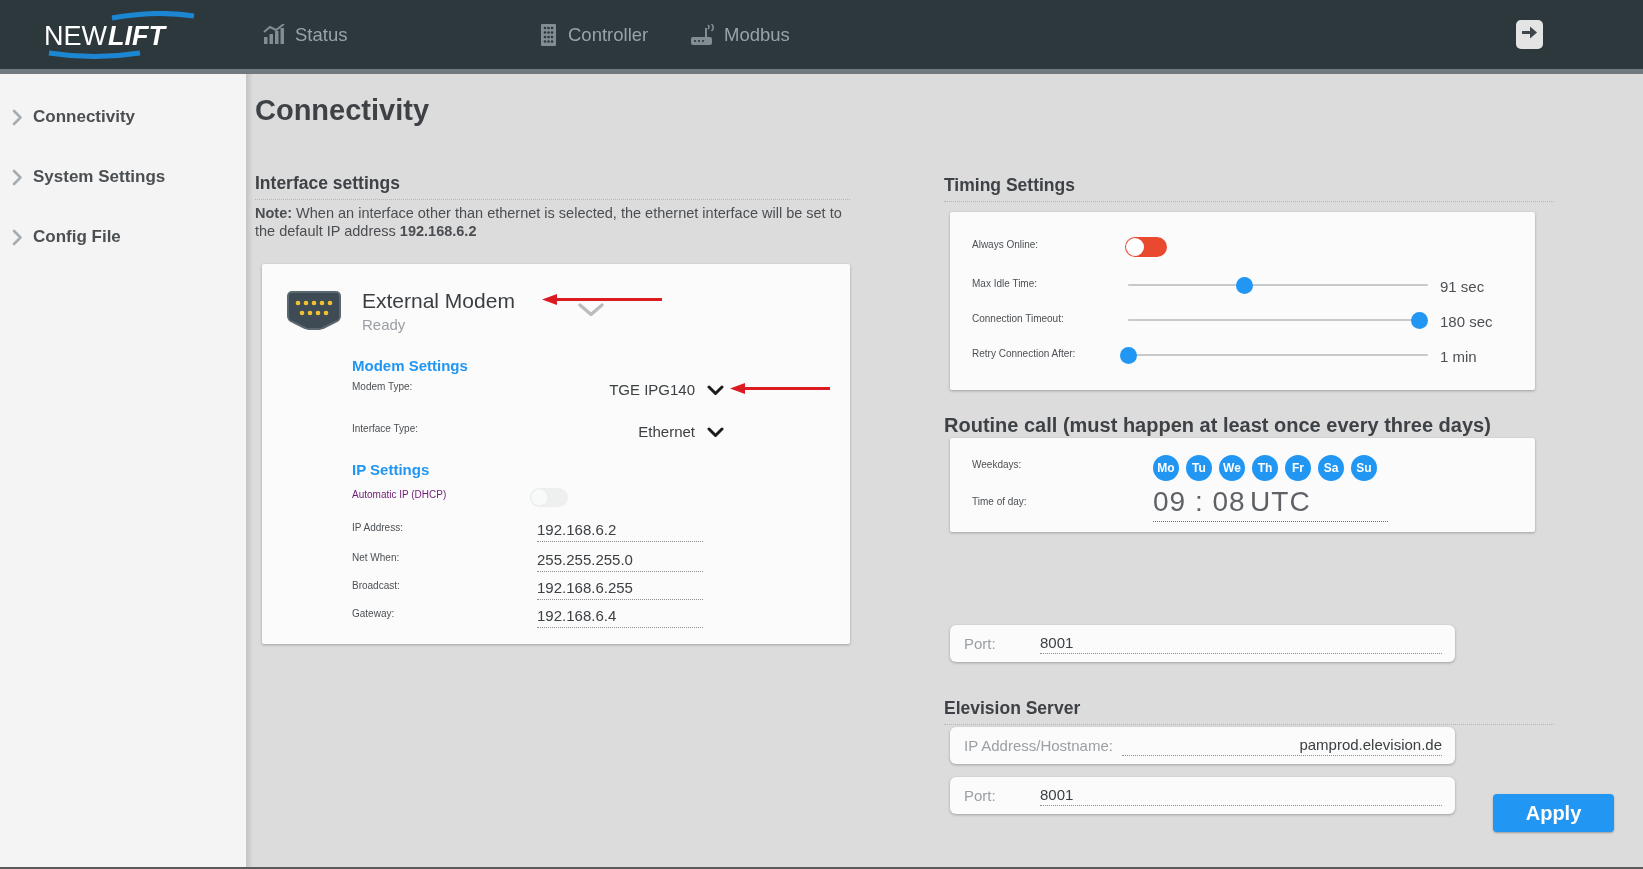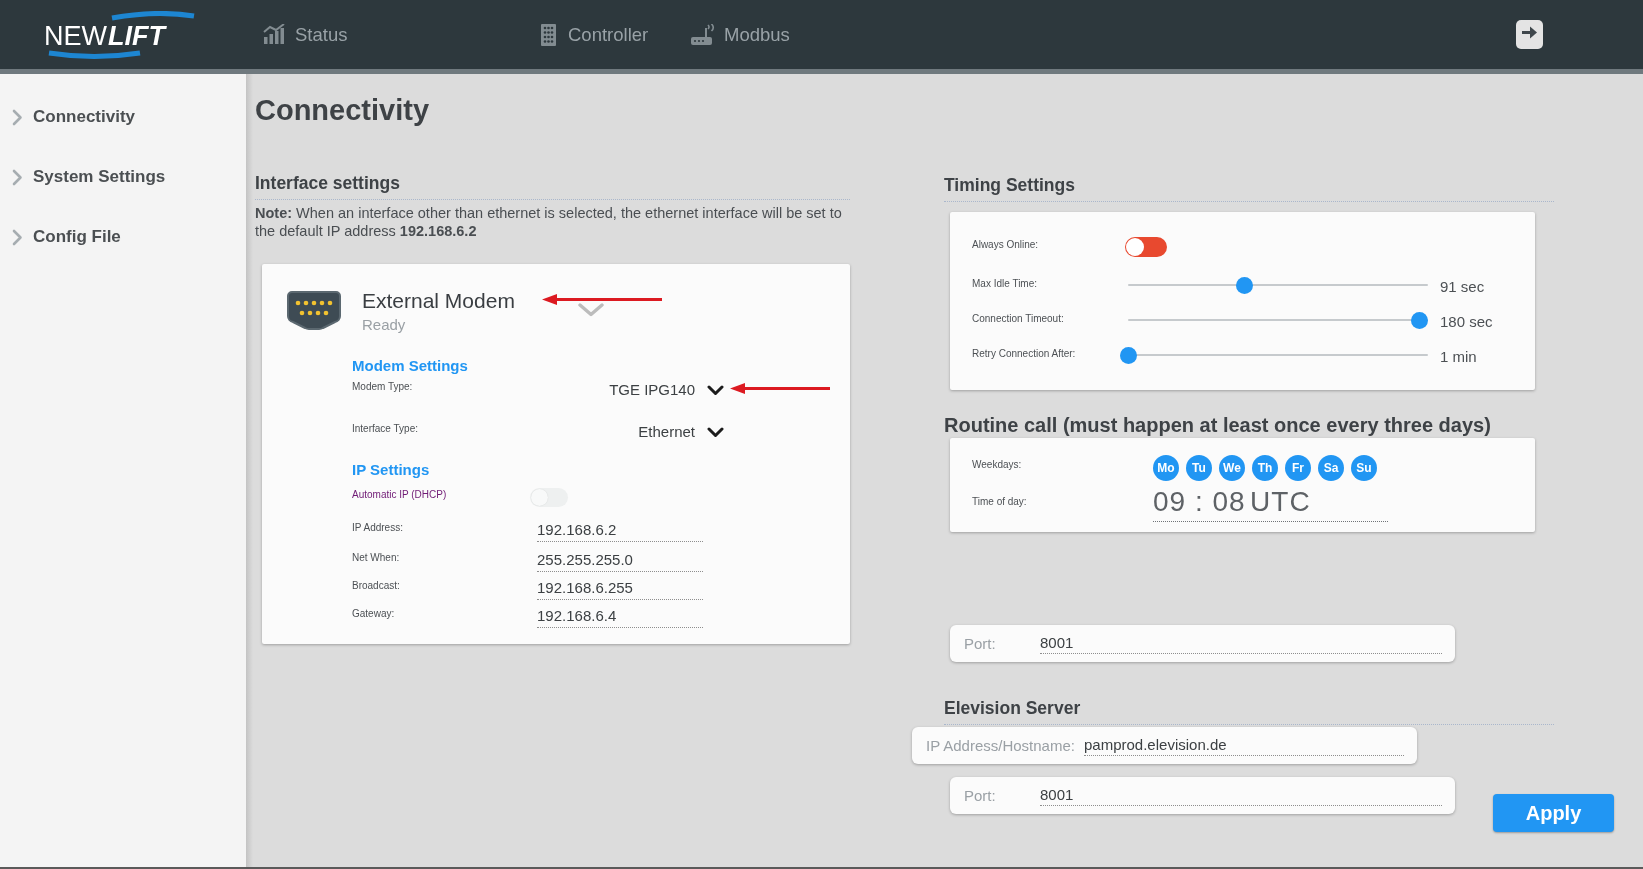--- a/index.html
+++ b/index.html
@@ -310,21 +310,21 @@
     <span class="time-text">09 : 08</span>
     <span class="time-text">UTC</span>
   </div>
 
   <div class="input-row" style="left:950px; top:625px;">
     <span class="row-label">Port:</span>
     <span class="row-value" style="left:90px; min-width:402px;">8001</span>
   </div>
 
   <div class="h2" style="left:944px; top:698px; width:610px;">Elevision Server</div>
-  <div class="input-row" style="left:912px; top:727px;">
+  <div class="input-row" style="left:950px; top:727px;text-align:right;">
     <span class="row-label">IP Address/Hostname:</span>
     <span class="row-value" style="left:172px; min-width:320px;">pamprod.elevision.de</span>
   </div>
   <div class="input-row" style="left:950px; top:777px;">
     <span class="row-label">Port:</span>
     <span class="row-value" style="left:90px; min-width:402px;">8001</span>
   </div>
 
   <button class="apply-btn">Apply</button>
 

